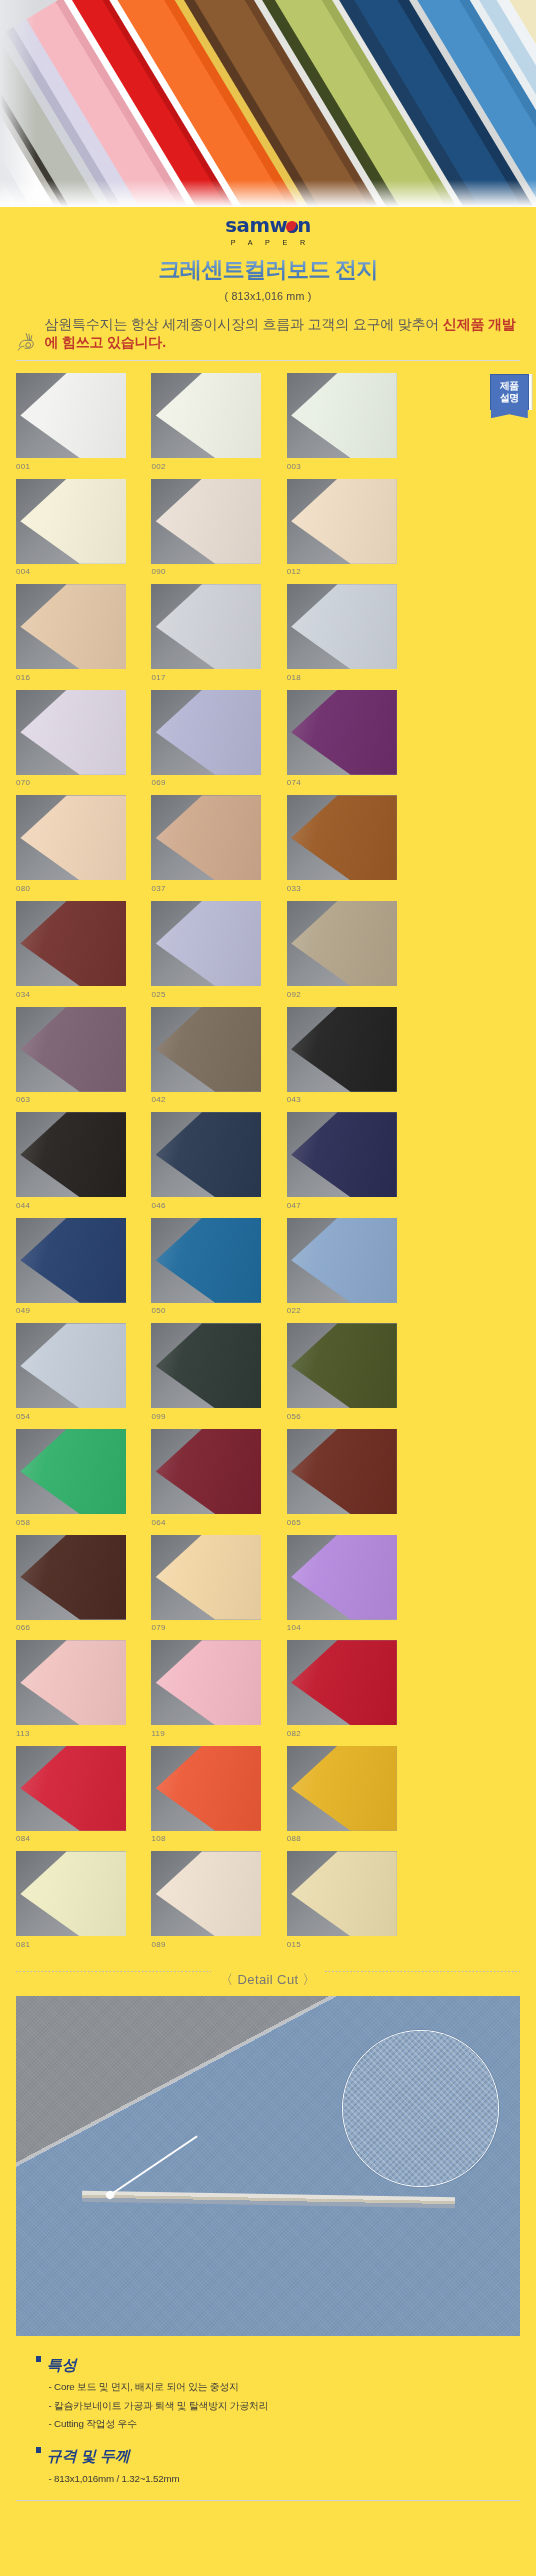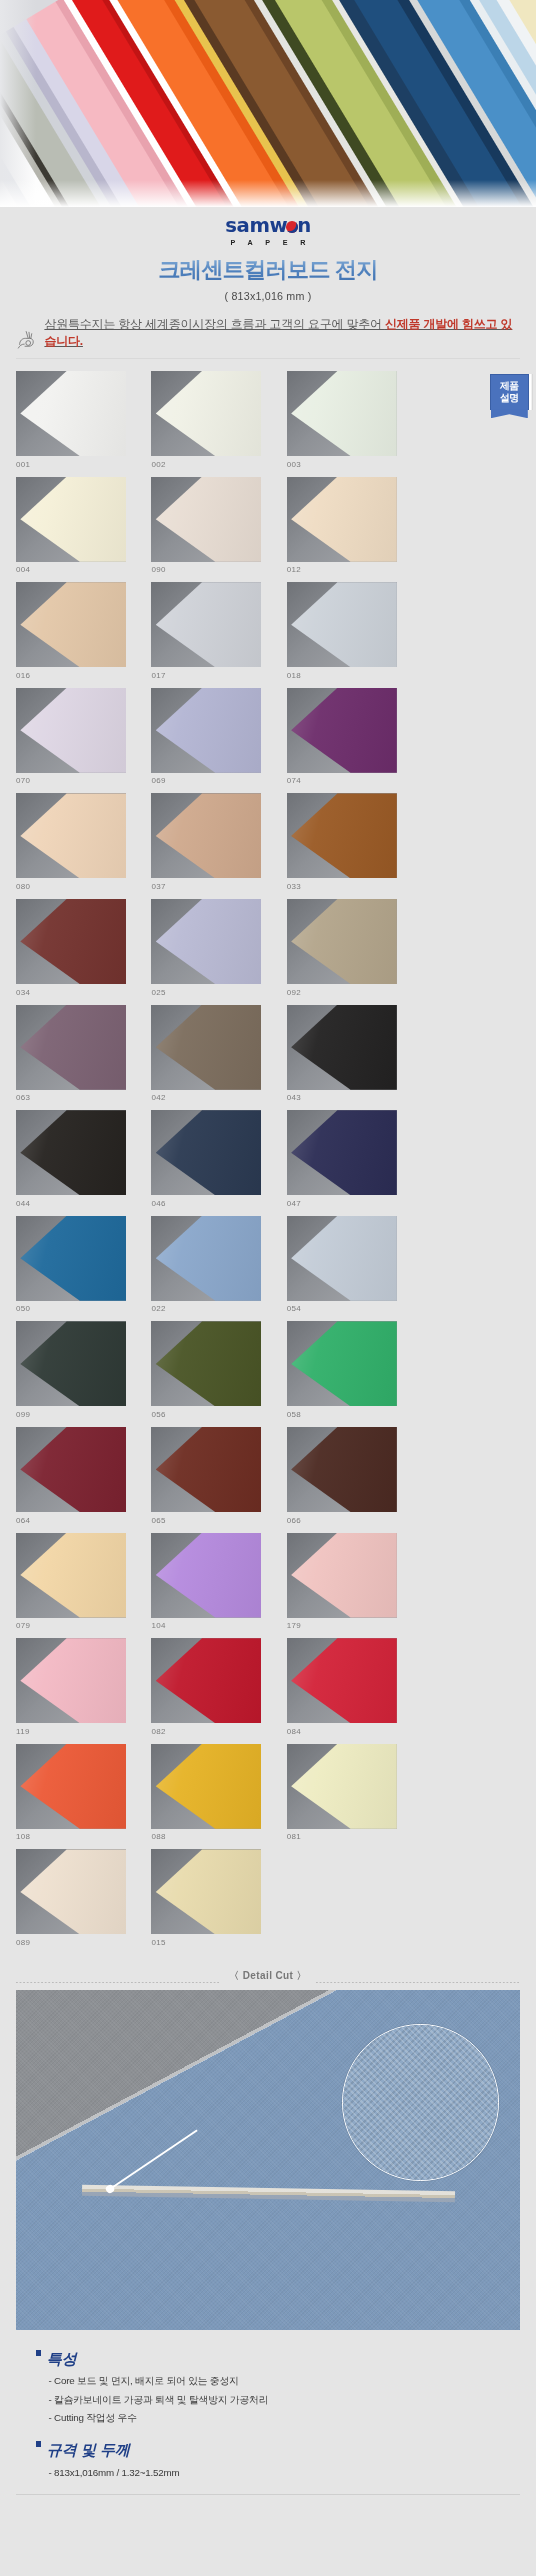--- a/index.html
+++ b/index.html
@@ -4,21 +4,21 @@
 <style>
   * { box-sizing: border-box; }
   html, body { margin:0; padding:0; }
   body {
     width:536px;
     background:#ffffff;
     font-family:"Liberation Sans","DejaVu Sans",sans-serif;
     color:#333;
     -webkit-font-smoothing:antialiased;
   }
-  .page { position:relative; width:536px; min-height:2576px; background:#e5e5e5; overflow:hidden; }
+  .page { position:relative; width:536px; min-height:2576px; background:#fde047; overflow:hidden; }
 
   
   .hero {
     position:relative;
     width:536px;
     height:207px;
     overflow:hidden;
     background:#d9dade;
   }
   .hero-stripes {
@@ -104,21 +104,21 @@
     letter-spacing:-0.4px;
     color:#1b3e8c;
     line-height:1;
   }
   .logo-dot {
     display:inline-block; width:11.6px; height:11.6px; border-radius:50%;
     background:#d8262c; position:relative; top:0.9px; margin:0 -0.9px;
     box-shadow: inset -2.7px -2.7px 0 -0.9px #1b3e8c;
   }
   .logo-sub {
-    font-size:7.2px; font-weight:bold; letter-spacing:5.4px; color:#222;
+    font-size:7.2px; font-weight:normal; letter-spacing:5.4px; color:#222;
     margin-top:1.8px; padding-left:5.4px;
   }
   .title {
     margin-top:7.2px;
     font-size:22.3px;
     font-weight:bold;
     letter-spacing:-0.9px;
     color:#5b8fc9;
     background:linear-gradient(to bottom,#8fb6dc 0%,#4f81bd 55%,#3f6fae 100%);
     -webkit-background-clip:text;
@@ -129,21 +129,21 @@
 
   
   .tagline-wrap {
     position:relative;
     margin:14.3px 16px 0 16px;
     padding-bottom:5.4px;
     border-bottom:0.9px solid #d9d9d9;
     display:flex; align-items:flex-end; gap:5.4px;
   }
   .hand-icon { width:23px; height:23px; flex:0 0 23px; }
-  .tagline { font-size:12px; color:#5a5a5a; letter-spacing:-0.2px; padding-bottom:1.8px;text-decoration:underline; }
+  .tagline { font-size:14px; color:#5a5a5a; letter-spacing:-0.2px; padding-bottom:1.8px; }
   .tagline .hl { color:#c0392b; font-weight:bold; }
 
   
   .spec-tab {
     position:absolute;
     right:7.2px;
     top:374px;
     width:39px;
     padding:4.5px 0 6.3px 0;
     background:#4a72bd;
@@ -191,22 +191,22 @@
     position:absolute; inset:0;
     background:linear-gradient(105deg,rgba(255,255,255,0.20) 0%,rgba(255,255,255,0.04) 30%,rgba(0,0,0,0.06) 100%);
     clip-path:polygon(46% 0, 100% 0, 100% 100%, 58% 100%, 4% 50%);
     pointer-events:none;
   }
   .code { font-size:8px; color:#7d7d7d; margin-top:3.6px; letter-spacing:0.3px; }
 
   
   .detail-head {
     margin:14.3px 16px 0 16px;
-    display:flex; align-items:flex-end; gap:9px;
-    color:#777; font-size:10px; letter-spacing:0.4px;font-weight:bold;
+    display:flex; align-items:flex-start; gap:9px;
+    color:#777; font-size:13px; letter-spacing:0.4px;
   }
   .detail-head .rule { flex:1; height:0.9px;
     background-image:linear-gradient(to right,#bbb 0 1.8px,transparent 1.8px 3.6px);
     background-size:3.6px 0.9px; background-repeat:repeat-x; }
 
   .detail-photo {
     position:relative;
     margin:7.2px 16px 0 16px;
     height:340px;
     overflow:hidden;
@@ -480,20 +480,28 @@
         <div class="chip">
           <div class="bg-dark"></div>
           <div class="sheet" style="background:#2c2d55"></div>
           <div class="sheet-shade"></div>
         </div>
         <div class="code">047</div>
       </div>
       <div class="swatch">
         <div class="chip">
           <div class="bg-dark"></div>
+          <div class="sheet" style="background:#27406e"></div>
+          <div class="sheet-shade"></div>
+        </div>
+        <div class="code">049</div>
+      </div>
+      <div class="swatch">
+        <div class="chip">
+          <div class="bg-dark"></div>
           <div class="sheet" style="background:#1f6a9c"></div>
           <div class="sheet-shade"></div>
         </div>
         <div class="code">050</div>
       </div>
       <div class="swatch">
         <div class="chip">
           <div class="bg-dark"></div>
           <div class="sheet" style="background:#8aa7cb"></div>
           <div class="sheet-shade"></div>
@@ -571,21 +579,21 @@
           <div class="sheet-shade"></div>
         </div>
         <div class="code">104</div>
       </div>
       <div class="swatch">
         <div class="chip">
           <div class="bg-dark"></div>
           <div class="sheet" style="background:#f0c3c0"></div>
           <div class="sheet-shade"></div>
         </div>
-        <div class="code">179</div>
+        <div class="code">113</div>
       </div>
       <div class="swatch">
         <div class="chip">
           <div class="bg-dark"></div>
           <div class="sheet" style="background:#f3b9c4"></div>
           <div class="sheet-shade"></div>
         </div>
         <div class="code">119</div>
       </div>
       <div class="swatch">

